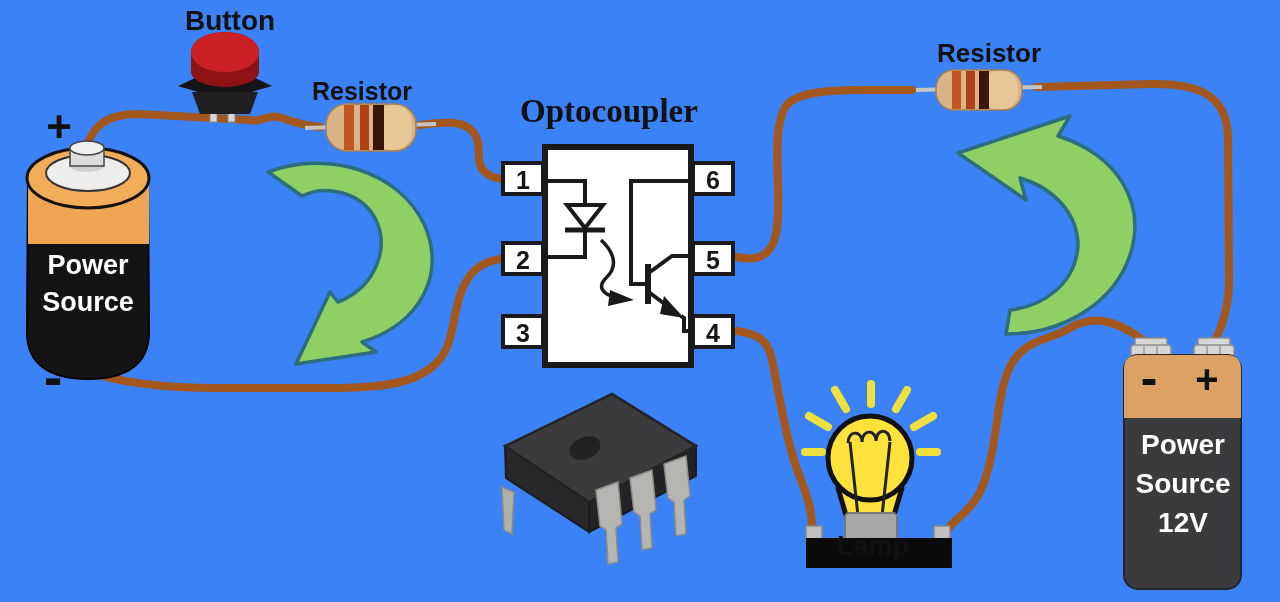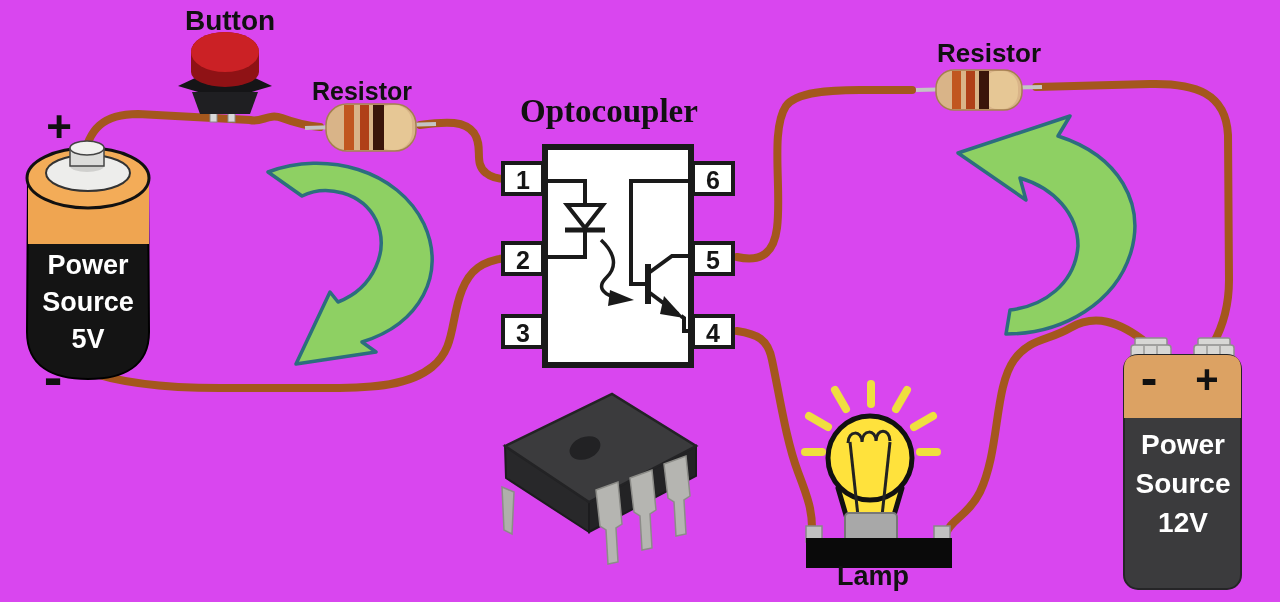--- a/index.html
+++ b/index.html
@@ -1,24 +1,24 @@
 <!DOCTYPE html>
 <html><head>
 <meta charset="utf-8">
 <style>
   html,body{margin:0;padding:0;background:#fff;}
-  #stage{position:relative;width:1280px;height:602px;background:#d946ef;overflow:hidden;
+  #stage{position:relative;width:1280px;height:602px;background:#3b82f6;overflow:hidden;
          font-family:"Liberation Sans",sans-serif;}
   #art{position:absolute;left:0;top:0;}
   .label{position:absolute;font-weight:bold;color:#111;text-align:center;line-height:1.05;}
   .lbl-button{left:168px;top:6px;width:124px;font-size:28px;}
   .lbl-res-l{left:298px;top:78px;width:128px;font-size:25px;}
   .lbl-opto{left:478px;top:94px;width:262px;font-size:33px;font-family:Liberation Serif, serif;}
   .lbl-res-r{left:924px;top:40px;width:130px;font-size:26px;}
-  .lbl-lamp{left:812px;top:562px;width:122px;font-size:27px;}
+  .lbl-lamp{left:812px;top:532px;width:122px;font-size:27px;}
   .bat5-plus{left:36px;top:104px;width:46px;font-size:44px;}
   .bat5-minus{left:30px;top:348px;width:46px;font-size:56px;}
   .bat5-text{left:28px;top:247px;width:120px;font-size:27px;line-height:37px;color:#fff;}
   .bat12-minus{left:1126px;top:352px;width:46px;font-size:50px;color:#111;}
   .bat12-plus{left:1184px;top:358px;width:46px;font-size:40px;color:#111;}
   .bat12-text{left:1126px;top:425px;width:114px;font-size:28px;line-height:39px;color:#fff;}
   .pin{position:absolute;width:40px;font-size:25px;font-weight:bold;color:#161616;text-align:center;}
 </style>
 </head>
 <body>
@@ -175,21 +175,20 @@
   <div class="label lbl-res-l">Resistor</div>
   <div class="label lbl-opto">Optocoupler</div>
   <div class="label lbl-res-r">Resistor</div>
   <div class="label lbl-lamp">Lamp</div>
 
   <div class="label bat5-plus">+</div>
   <div class="label bat5-minus">-</div>
   <div class="label bat5-text">
     <div>Power</div>
     <div>Source</div>
-    <div>5V</div>
   </div>
 
   <div class="label bat12-minus">-</div>
   <div class="label bat12-plus">+</div>
   <div class="label bat12-text">
     <div>Power</div>
     <div>Source</div>
     <div>12V</div>
   </div>
 

